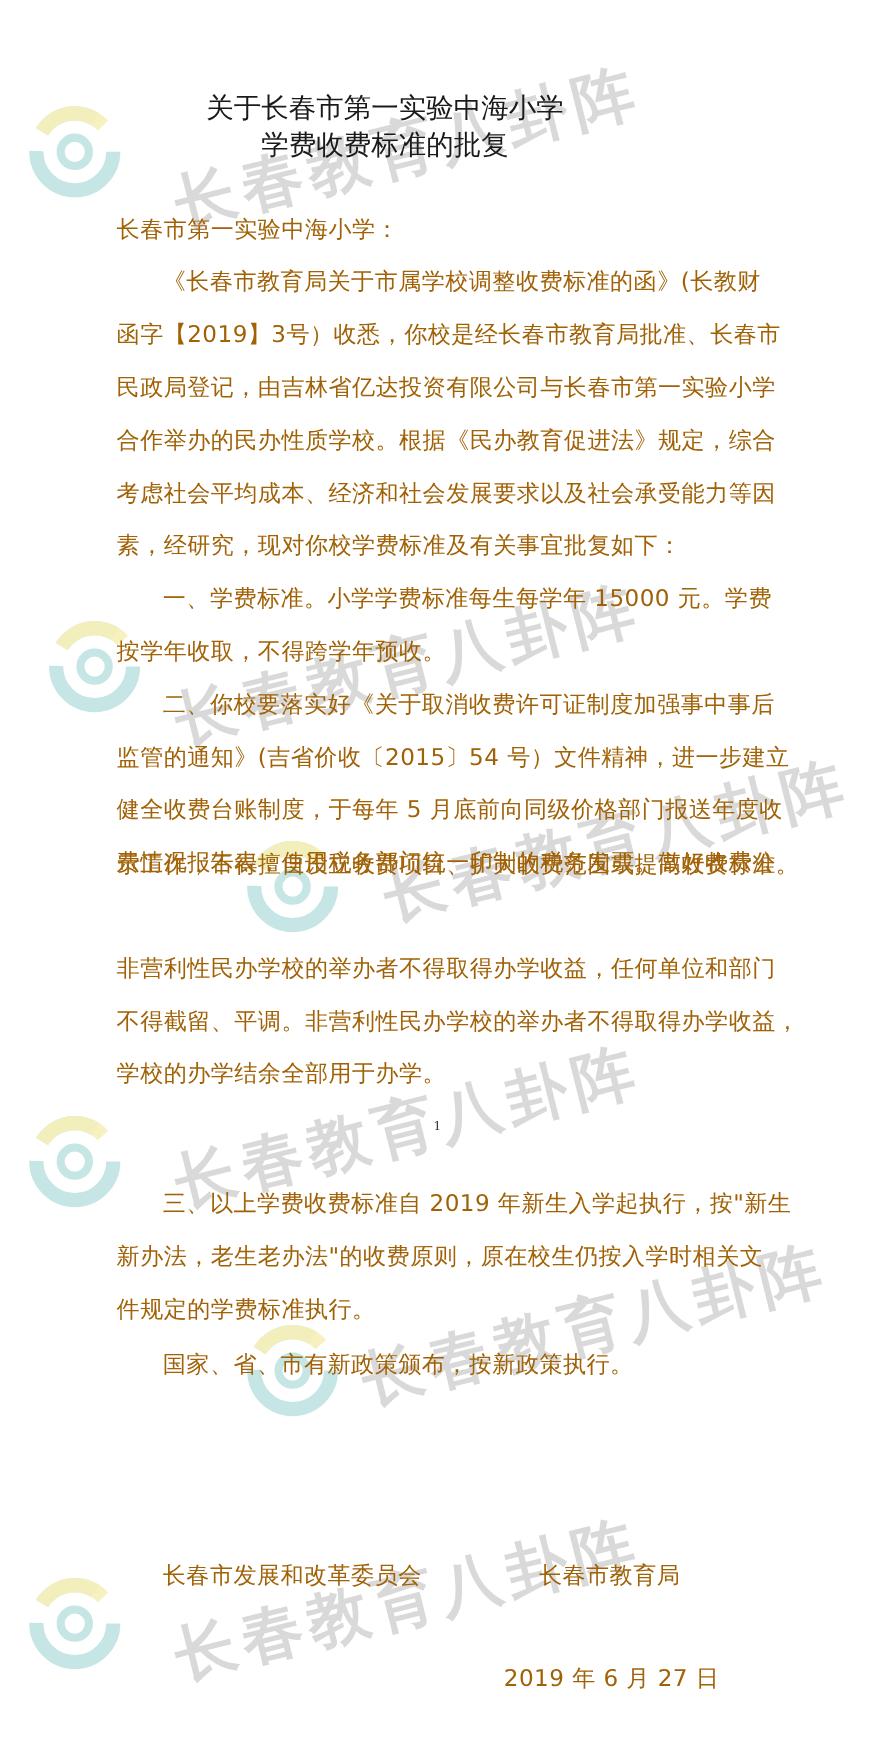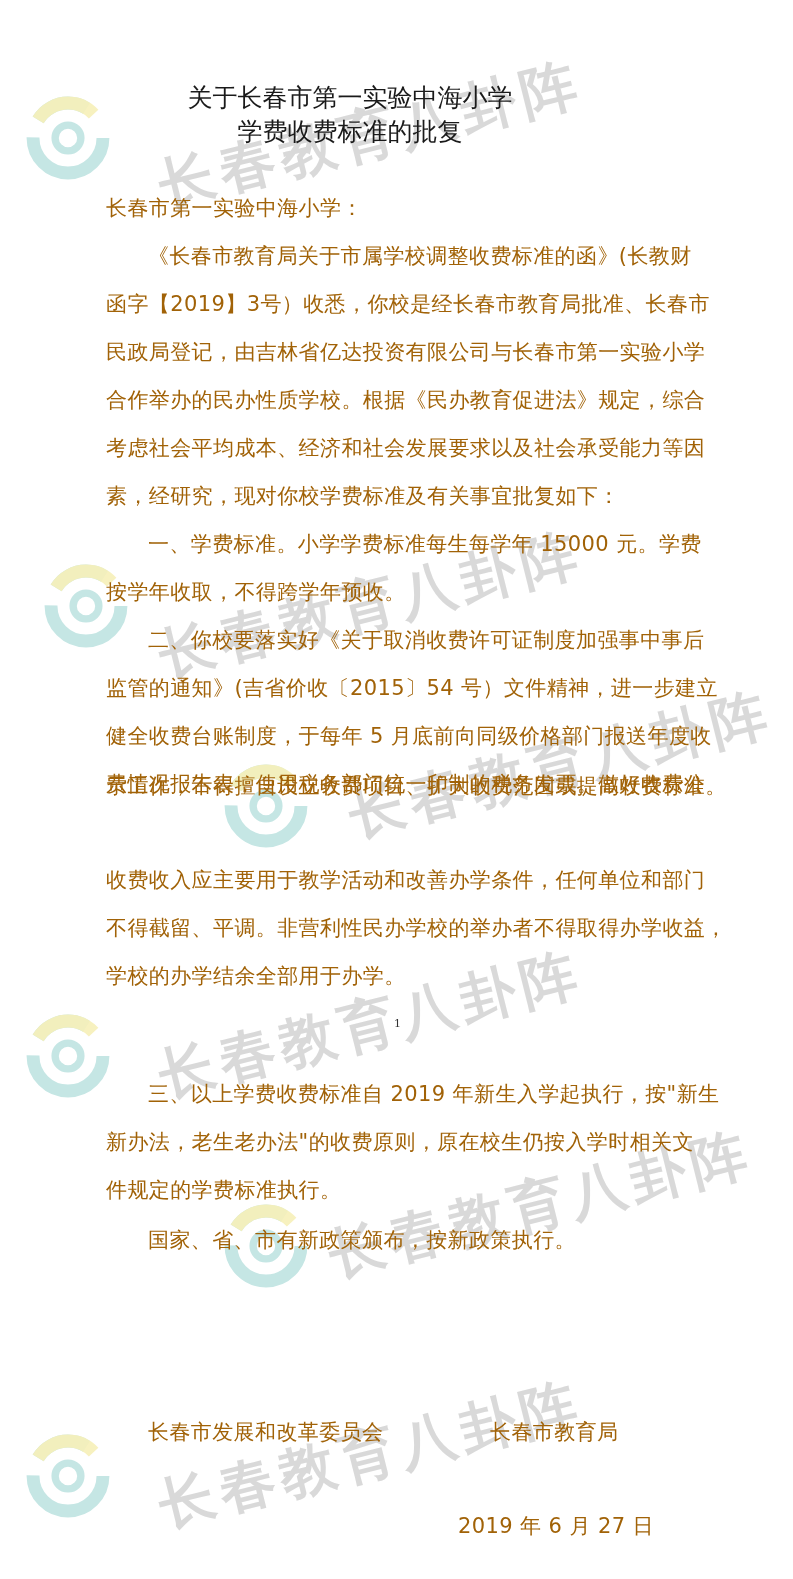--- a/index.html
+++ b/index.html
@@ -86,21 +86,21 @@
   <div class="line" style="top:386px">合作举办的民办性质学校。根据《民办教育促进法》规定，综合</div>
   <div class="line" style="top:434px">考虑社会平均成本、经济和社会发展要求以及社会承受能力等因</div>
   <div class="line" style="top:482px">素，经研究，现对你校学费标准及有关事宜批复如下：</div>
   <div class="line indent" style="top:530px">一、学费标准。小学学费标准每生每学年 15000 元。学费</div>
   <div class="line" style="top:578px">按学年收取，不得跨学年预收。</div>
   <div class="line indent" style="top:626px">二、你校要落实好《关于取消收费许可证制度加强事中事后</div>
   <div class="line" style="top:674px">监管的通知》(吉省价收〔2015〕54 号）文件精神，进一步建立</div>
   <div class="line" style="top:722px">健全收费台账制度，于每年 5 月底前向同级价格部门报送年度收</div>
   <div class="line" style="top:770px">费情况报告表，使用税务部门统一印制的税务发票。做好收费公</div>
   <div class="line" style="top:772px">示工作，不得擅自设立收费项目、扩大收费范围或提高收费标准。</div>
-  <div class="line" style="top:866px">收费收入应主要用于教学活动和改善办学条件，任何单位和部门</div>
+  <div class="line" style="top:866px">非营利性民办学校的举办者不得取得办学收益，任何单位和部门</div>
   <div class="line" style="top:914px">不得截留、平调。非营利性民办学校的举办者不得取得办学收益，</div>
   <div class="line" style="top:962px">学校的办学结余全部用于办学。</div>
 
   <div class="pagenum">1</div>
 
   <div class="line indent" style="top:1080px">三、以上学费收费标准自 2019 年新生入学起执行，按"新生</div>
   <div class="line" style="top:1128px">新办法，老生老办法"的收费原则，原在校生仍按入学时相关文</div>
   <div class="line" style="top:1176px">件规定的学费标准执行。</div>
   <div class="line indent" style="top:1226px">国家、省、市有新政策颁布，按新政策执行。</div>
 

